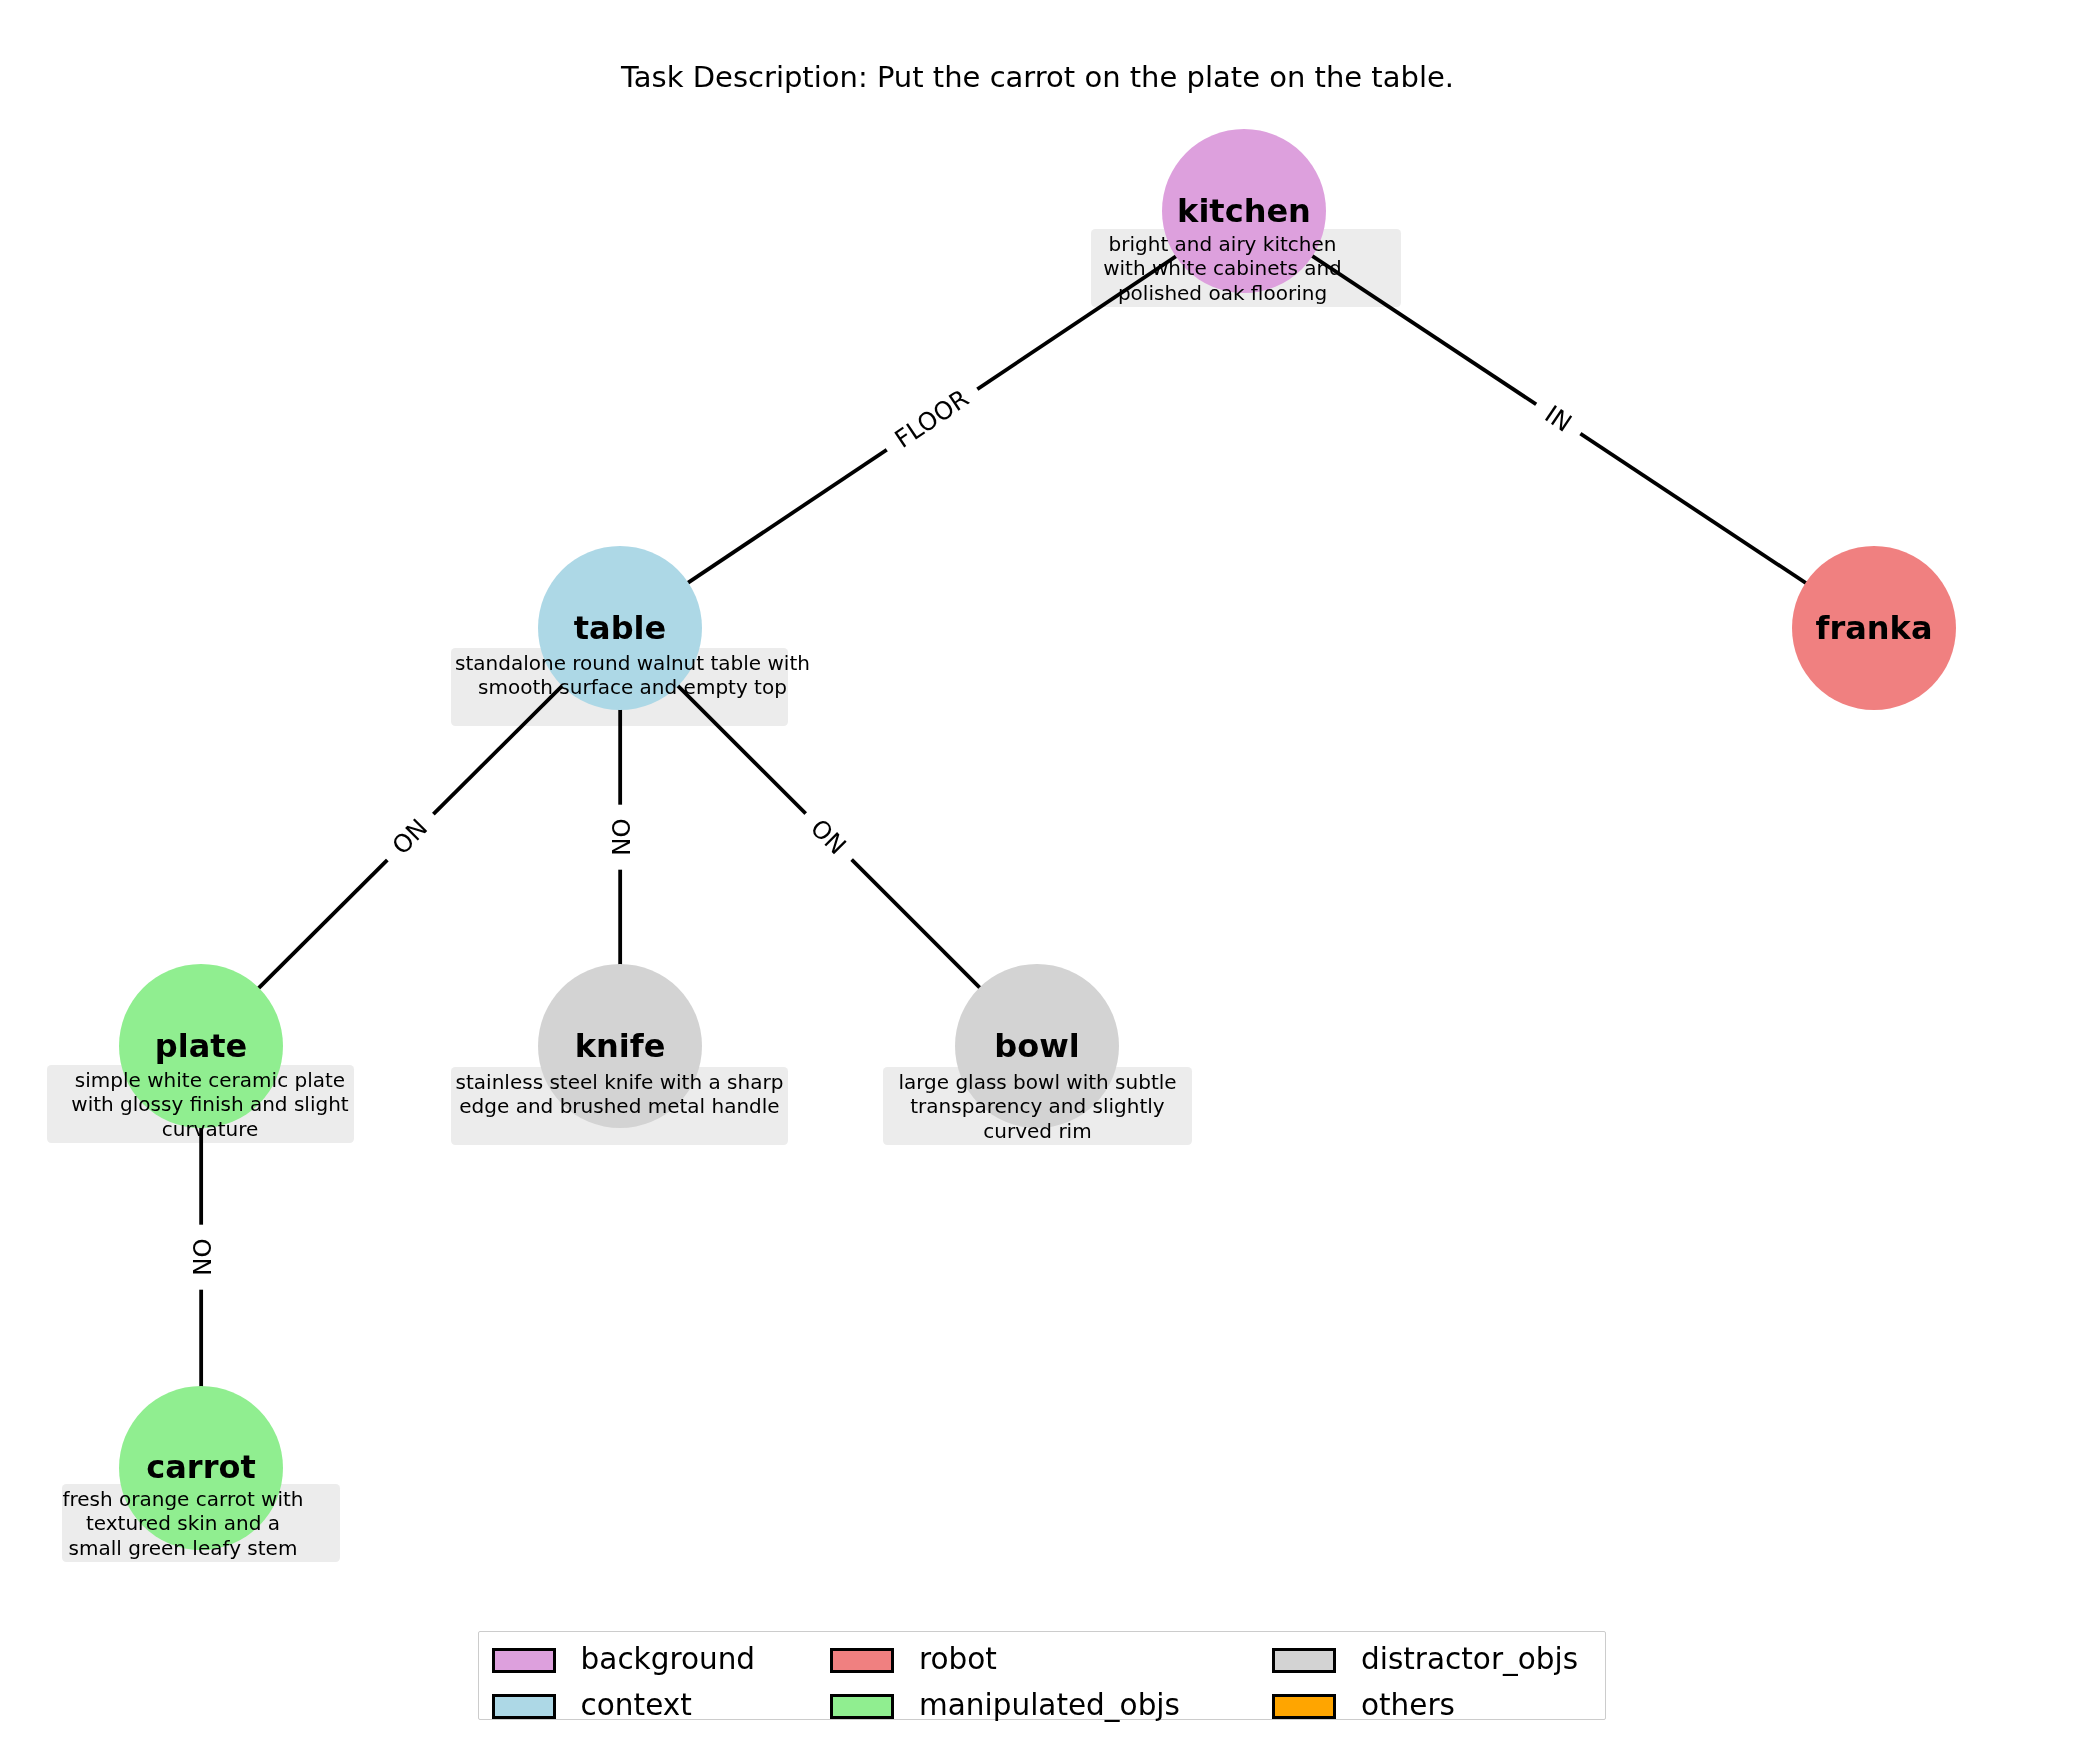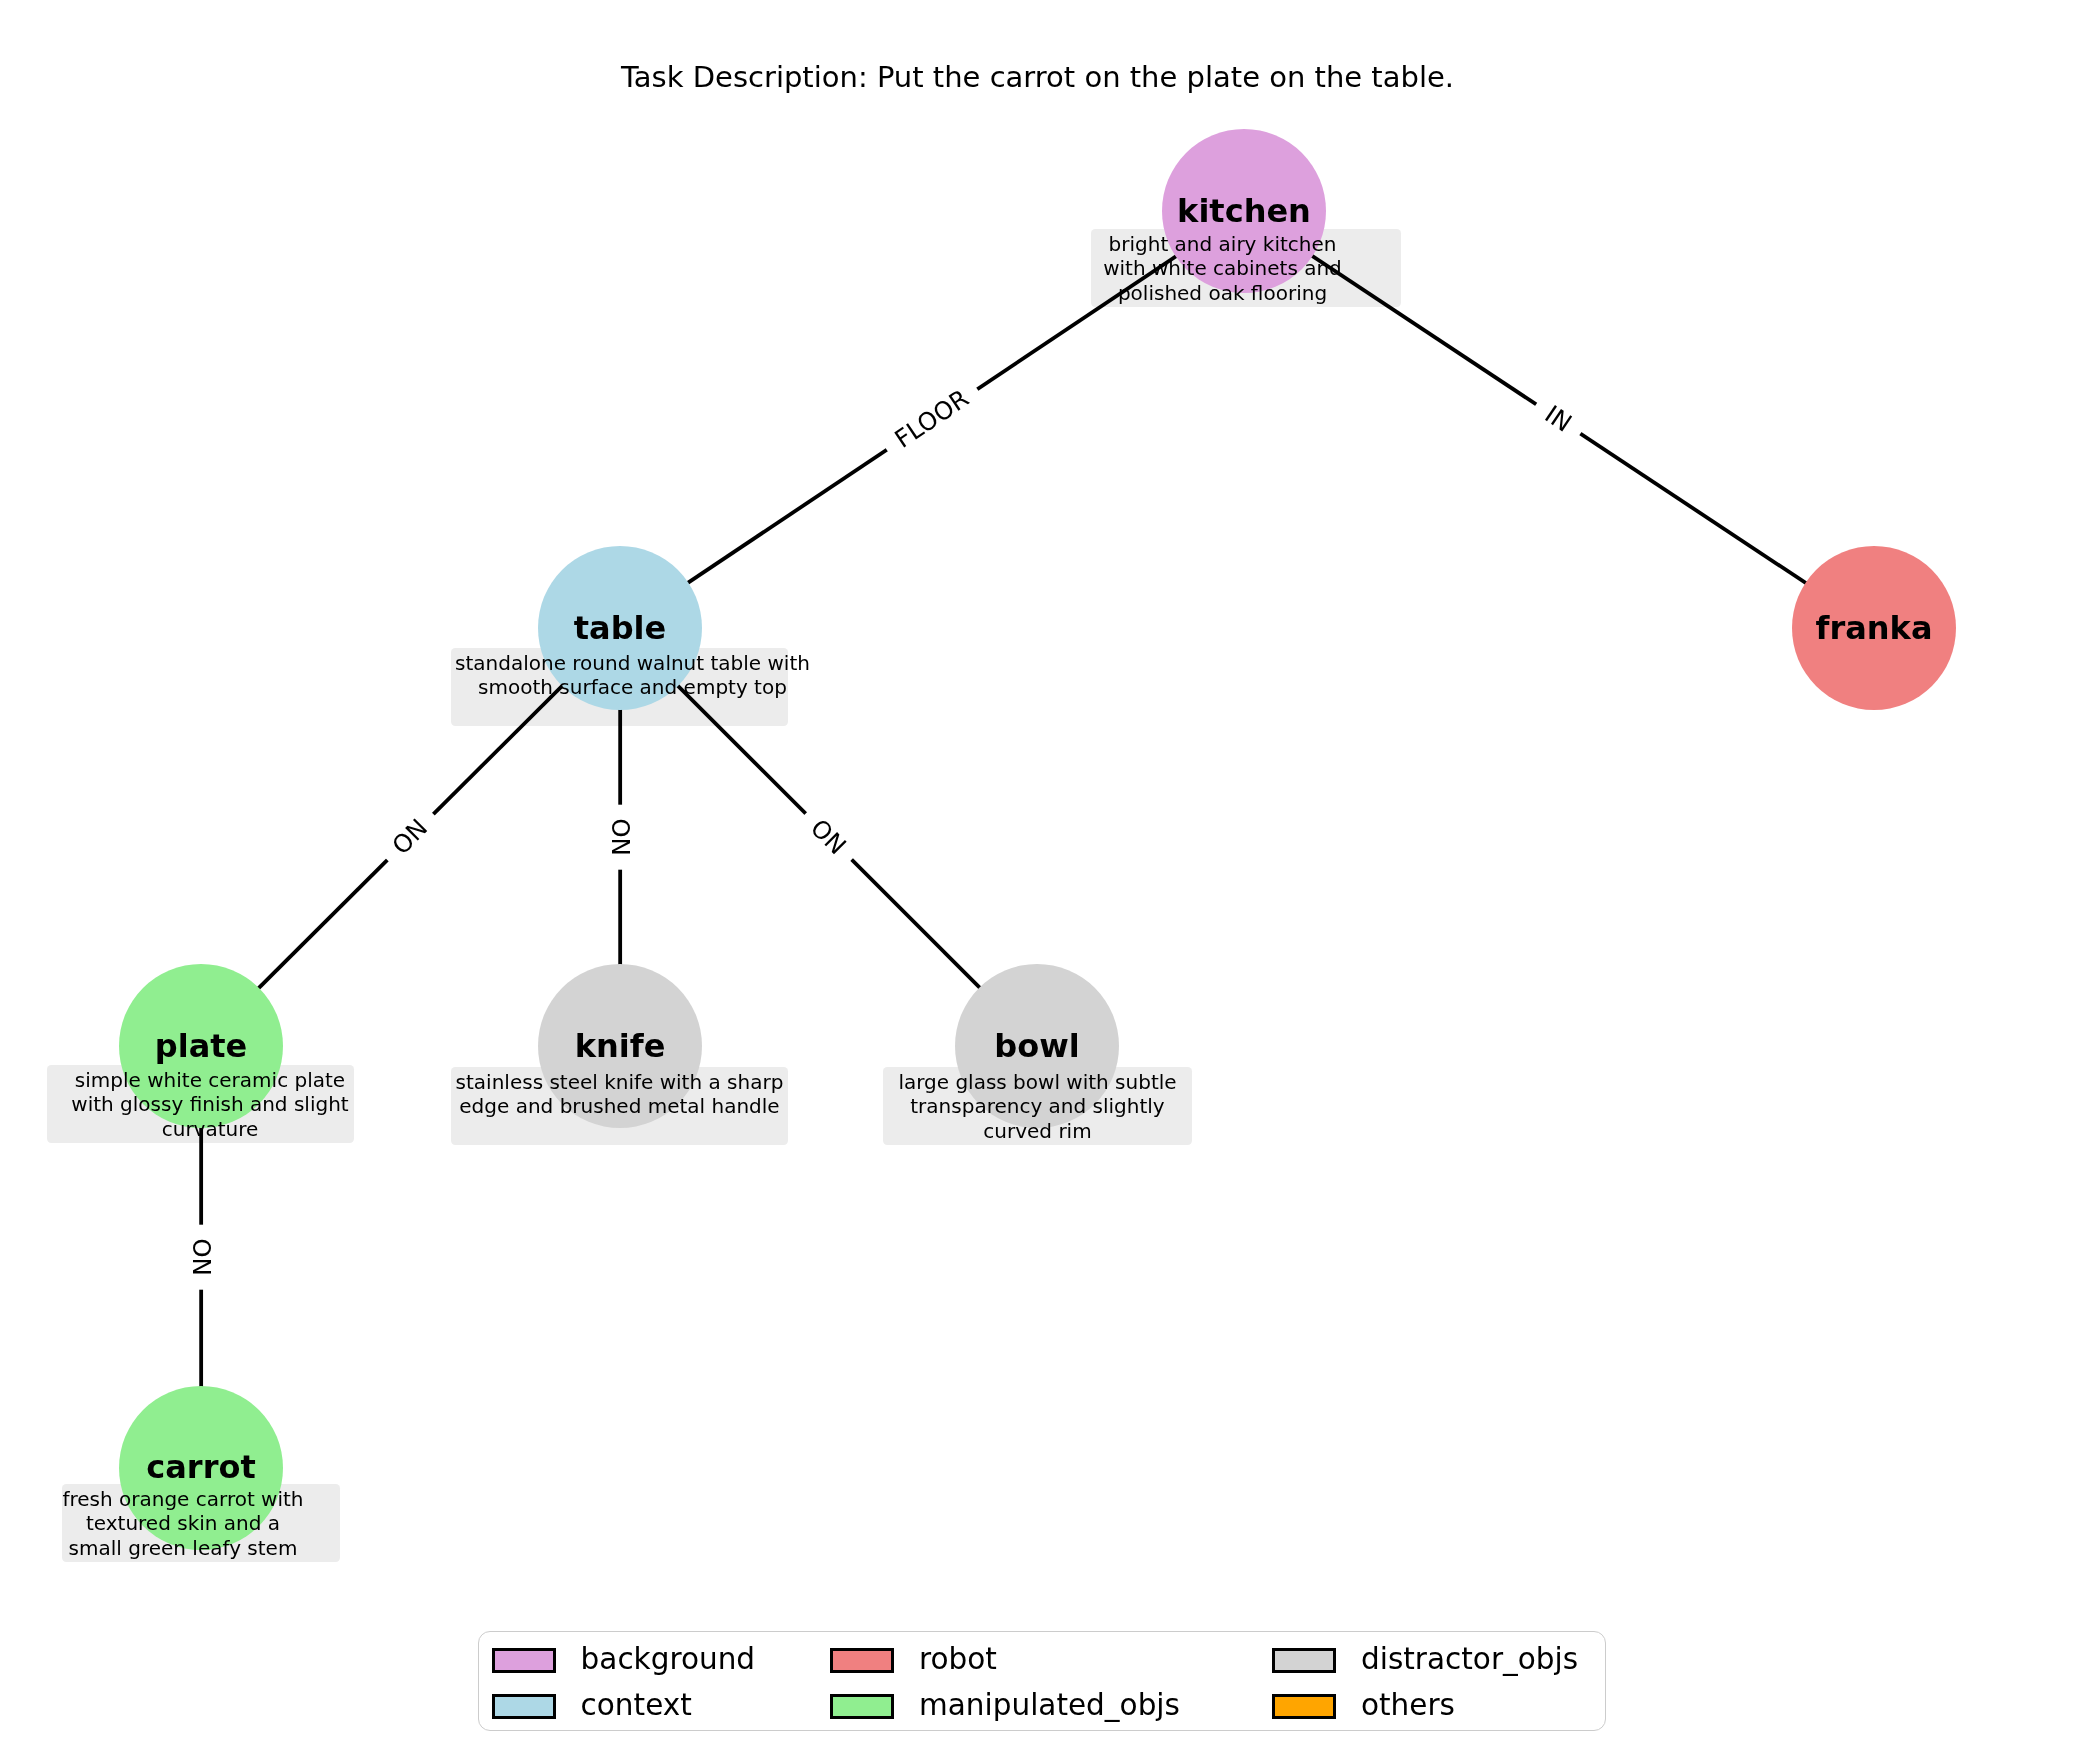--- a/index.html
+++ b/index.html
@@ -28,22 +28,22 @@
   }
   .nlabel{
     position:absolute;z-index:5;transform:translate(-50%,-50%);
     font-size:32px;font-weight:bold;white-space:nowrap;
   }
   .desc{
     position:absolute;z-index:6;font-size:20px;line-height:24.5px;text-align:center;
     padding-top:2.5px;
   }
   .legend{
-    position:absolute;left:478px;top:1631px;width:1128px;height:100px;
-    background:#ffffff;border:1.7px solid #cccccc;border-radius:12px;z-index:8;
+    position:absolute;left:478px;top:1631px;width:1128px;height:89px;
+    background:#ffffff;border:1.7px solid #cccccc;border-radius:2px;z-index:8;
     box-sizing:border-box;
     padding-left:24px;
   }
   .litem{
     position:absolute;display:flex;align-items:center;gap:25px;height:34px;
   }
   .swatch{
     display:inline-block;width:64px;height:25px;border:3.4px solid #000;
     box-sizing:border-box;flex:0 0 auto;
   }

